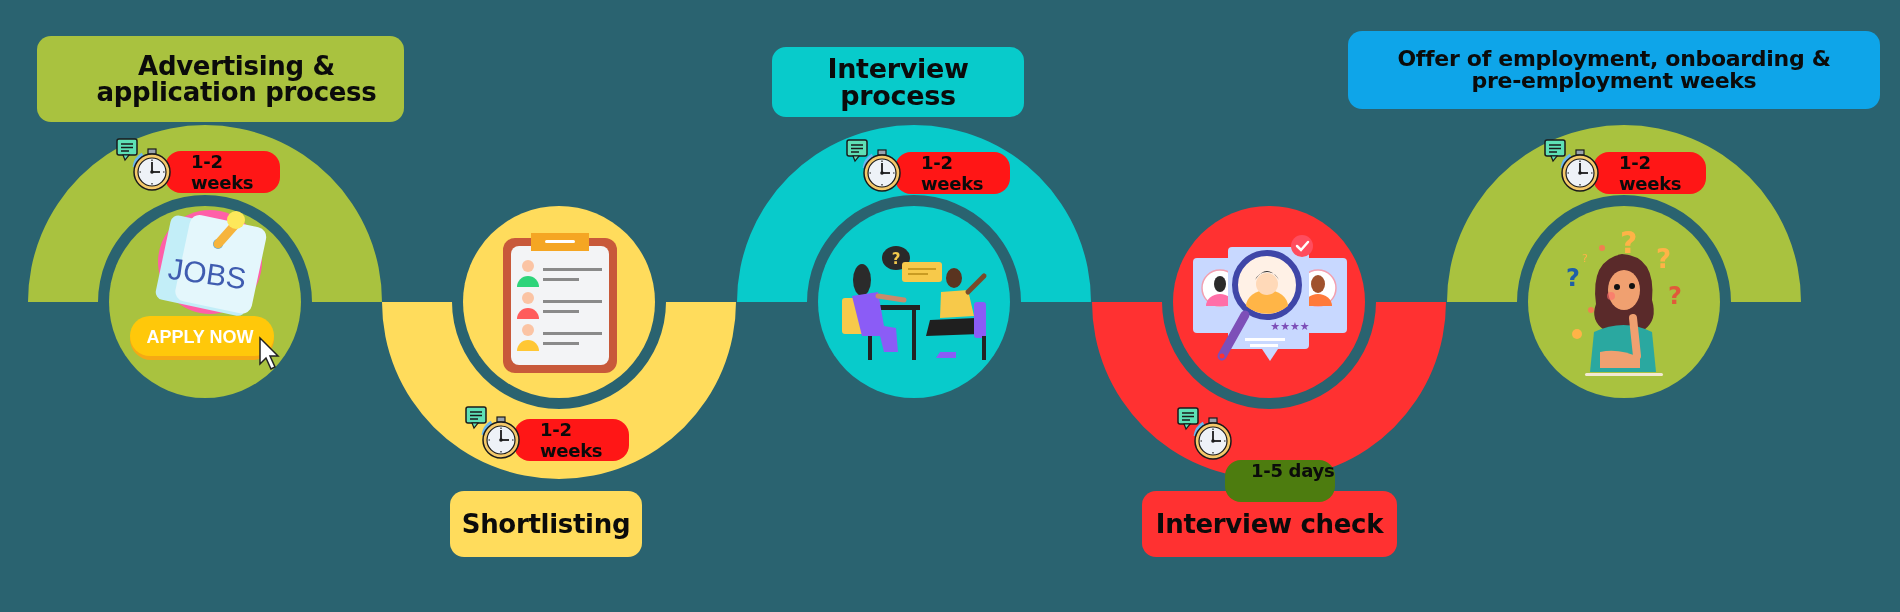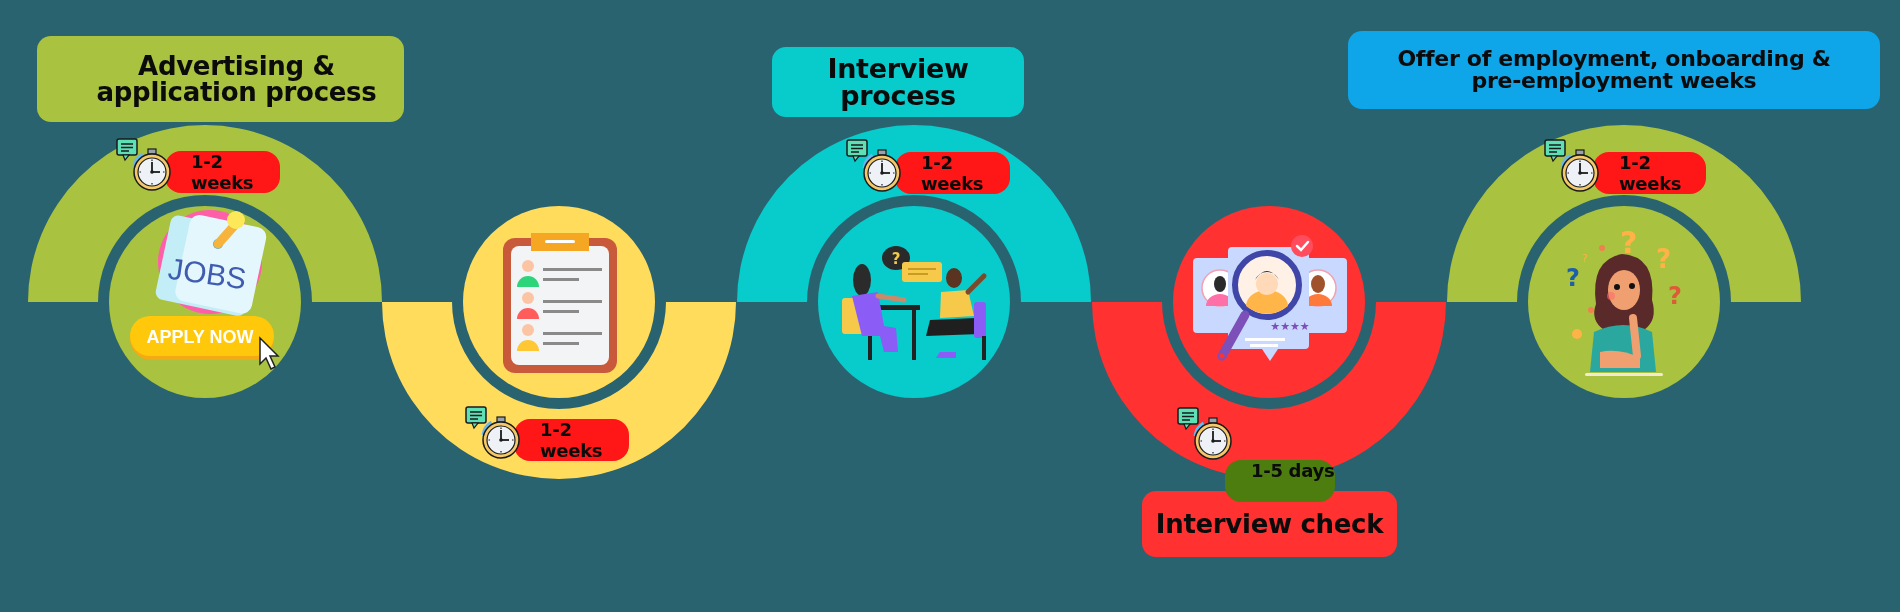--- a/index.html
+++ b/index.html
@@ -156,20 +156,23 @@
     </g>
   </svg>
 
   <div class="label-box" style="left:37px;top:36px;width:335px;height:86px;background:#a9c23f;font-size:26px;padding-left:32px;">
     <div>
       <span>Advertising &amp;</span>
       <span>application process</span>
     </div>
   </div>
 
+  <div class="label-box" style="left:450px;top:491px;width:192px;height:66px;background:#ffdc5c;font-size:26px;">
+    <span>Shortlisting</span>
+  </div>
 
   <div class="label-box" style="left:772px;top:47px;width:252px;height:70px;background:#08cbcb;font-size:27px;">
     <span>Interview process</span>
   </div>
 
   <div class="label-box" style="left:1142px;top:491px;width:255px;height:66px;background:#ff3131;font-size:26px;">
     <span>Interview check</span>
   </div>
 
   <div class="label-box" style="left:1348px;top:31px;width:532px;height:78px;background:#0ea5e9;font-size:22px;">

